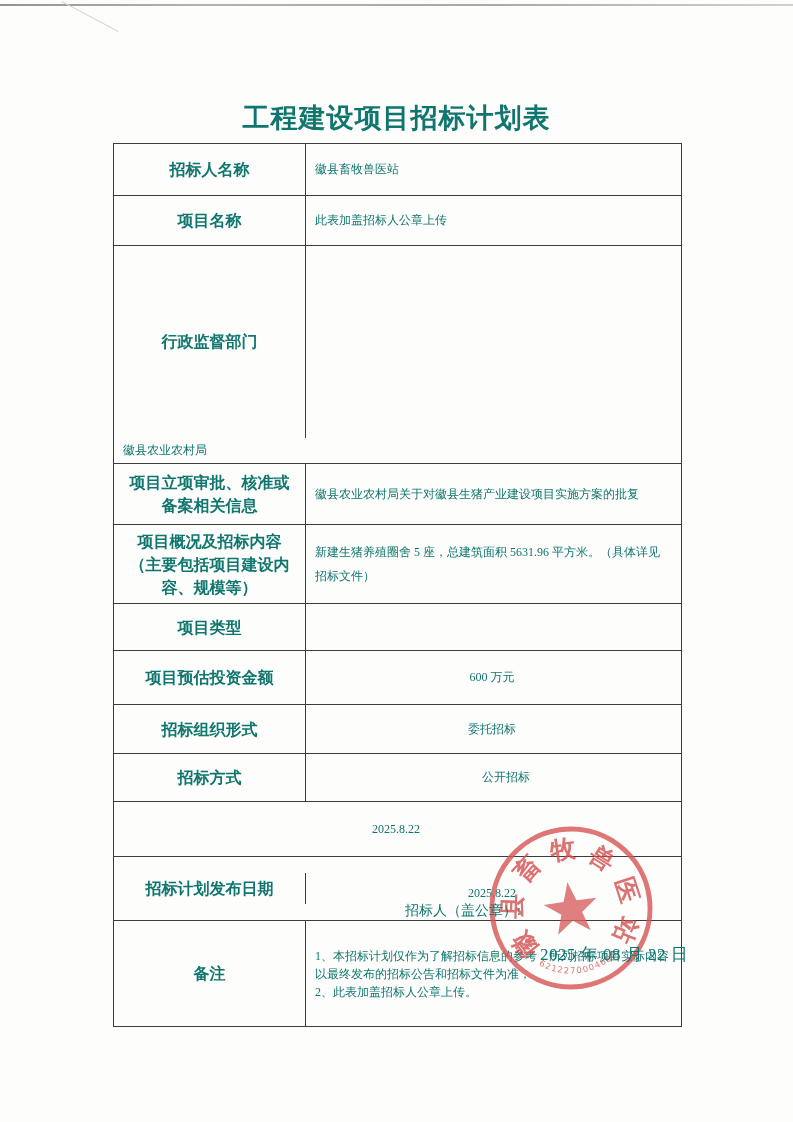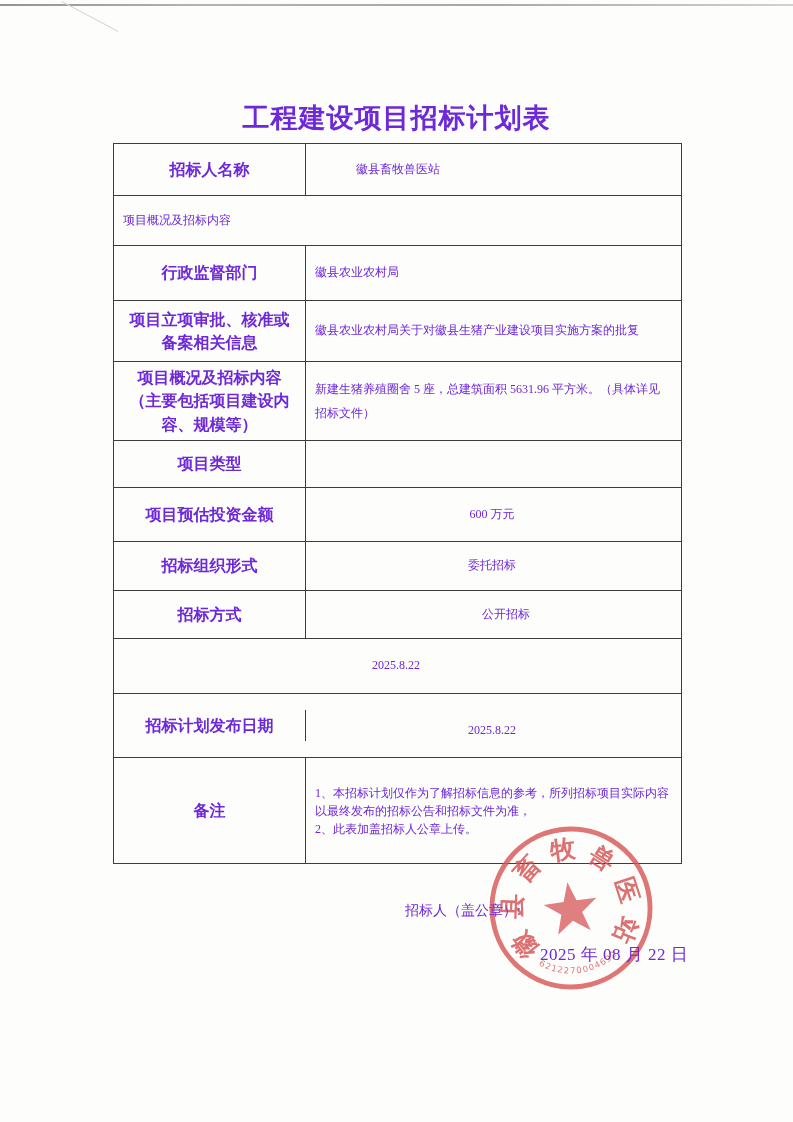--- a/index.html
+++ b/index.html
@@ -1,20 +1,20 @@
 <!DOCTYPE html>
 <html><head>
 <meta charset="utf-8">
 <style>
   html,body { margin:0; padding:0; background:#e8e8e8; }
   .page {
     position:relative; width:793px; height:1122px; margin:0 auto;
     background:#fdfdfc; overflow:hidden;
     font-family:"Liberation Serif","DejaVu Serif",serif;
-    color:#6d28d9;
+    color:#0f766e;
   }
   .scan-top-line {
     position:absolute; top:4px; left:0; width:100%; height:2px;
     background:linear-gradient(90deg,#6f6f6f 0%,#9a9a9a 25%,#8a8a8a 60%,#c2c2c2 100%);
     opacity:.75;
   }
   .scan-scratch {
     position:absolute; left:58px; top:16px; width:64px; height:1px;
     background:#d8d8d8; transform:rotate(28deg);
   }
@@ -37,23 +37,23 @@
     text-align:center; padding:4px 8px;
     font-size:16px; line-height:1.45; font-weight:bold;
   }
   .cell-value {
     flex:1; box-sizing:border-box; display:flex; flex-direction:column;
     justify-content:center; padding:4px 12px 4px 9px;
     font-size:12px; line-height:1.45;
   }
   .cell-value.al { align-items:flex-start; text-align:left; }
   .cell-value.ac { align-items:center; text-align:center; }
-  .r1  { min-height:52px;gap:41px; }
+  .r1  { min-height:52px; }
   .r2  { min-height:50px; }
-  .r3  { min-height:55px; }
+  .r3  { min-height:55px;flex-direction:column; }
   .r4  { min-height:61px; }
   .r5  { min-height:79px; }
   .r5 .cell-value { line-height:2.0; }
   .r6  { min-height:47px; }
   .r7  { min-height:54px; }
   .r8  { min-height:49px; }
   .r9  { min-height:48px;gap:28px; }
   .r10 { min-height:55px; }
   .r11 { min-height:64px;align-items:center; }
   .r11 .cell-value { padding-top:14px; }
@@ -84,21 +84,22 @@
   <div class="doc-title">工程建设项目招标计划表</div>
 
   <div class="tbl">
 
     <div class="row r1">
       <div class="cell-label">招标人名称</div>
       <div class="cell-value al">徽县畜牧兽医站</div>
     </div>
 
     <div class="row r2">
-      <div class="cell-value al">项目概况及招标内容</div>
+      <div class="cell-label">项目名称</div>
+      <div class="cell-value al">此表加盖招标人公章上传</div>
     </div>
 
     <div class="row r3">
       <div class="cell-label">行政监督部门</div>
       <div class="cell-value al">徽县农业农村局</div>
     </div>
 
     <div class="row r4">
       <div class="cell-label">项目立项审批、核准或备案相关信息</div>
       <div class="cell-value al">徽县农业农村局关于对徽县生猪产业建设项目实施方案的批复</div>

